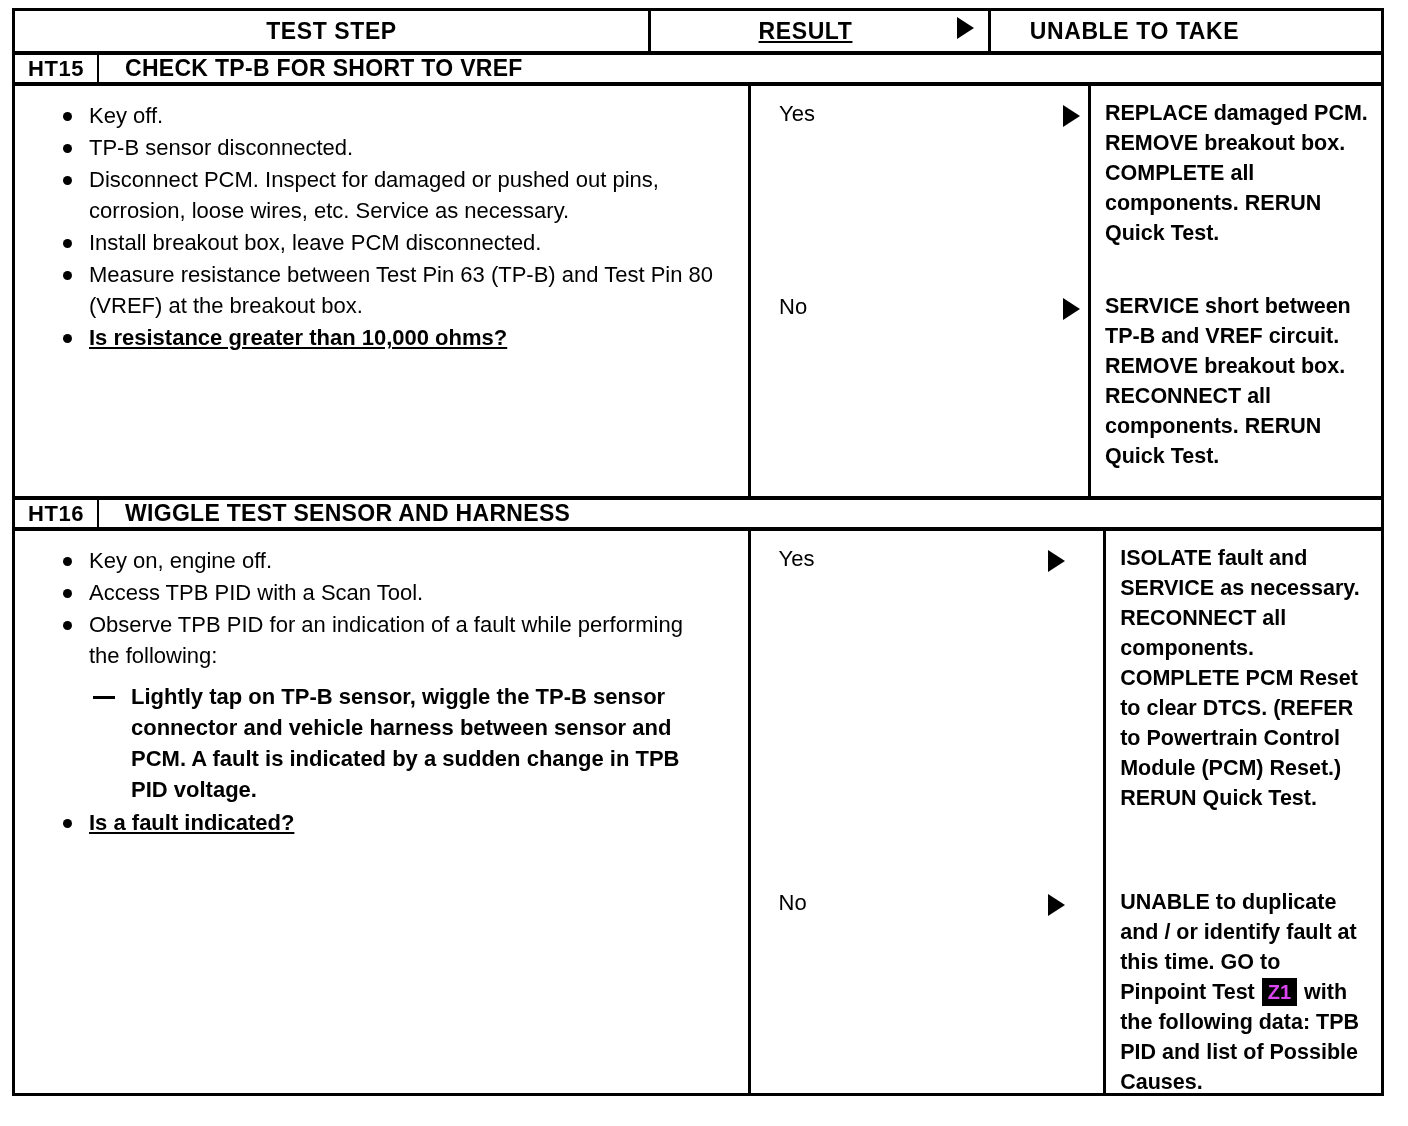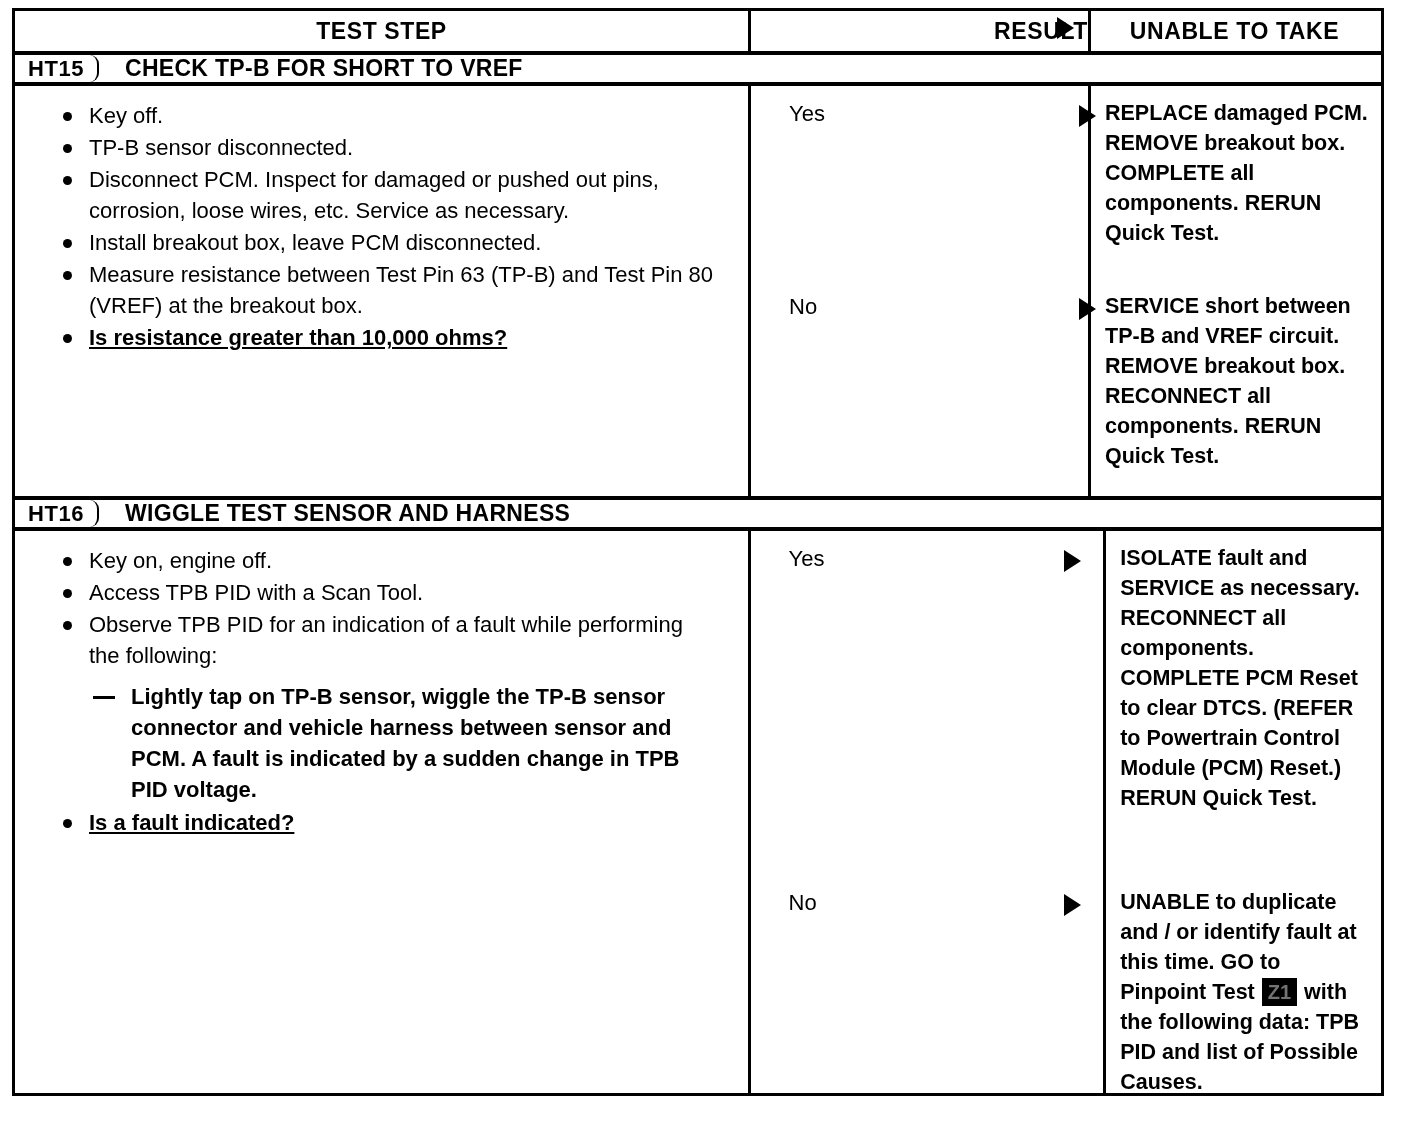--- a/index.html
+++ b/index.html
@@ -32,38 +32,39 @@
     border: 3px solid #000;
     border-bottom: none;
   }
 
   .row {
     display: flex;
     align-items: stretch;
   }
 
   
-  .col-step   { width: 733px; box-sizing: border-box; }
+  .col-step   { width: 633px; box-sizing: border-box; }
   .col-result { width: 340px; box-sizing: border-box; border-left: 3px solid #000; }
   .col-action { width: 290px; box-sizing: border-box; border-left: 3px solid #000; }
 
   
   .header-row { border-bottom: 4px solid #000; }
   .header-cell {
     display: flex;
     align-items: center;
     justify-content: center;
     height: 40px;
     font-size: 23px;
     font-weight: bold;
     letter-spacing: 0.6px;
   }
   .header-result {
     position: relative;
-    justify-content: flex-end;
+    justify-content: center;
+    text-decoration: underline;
   }
   .header-result .htxt { margin-left: -28px; }
   .hdr-arrow {
     position: absolute;
     right: 14px;
     top: 50%;
     transform: translateY(-50%);
   }
 
   
@@ -84,21 +85,20 @@
   .title-id {
     width: 84px;
     box-sizing: border-box;
     display: flex;
     align-items: center;
     justify-content: center;
     font-size: 22px;
     font-weight: bold;
     border-right: 2px solid #000;
     letter-spacing: 0.5px;
-    border-radius: 9px;
   }
   .title-text {
     flex: 1;
     display: flex;
     align-items: center;
     padding-left: 26px;
     font-size: 23px;
     font-weight: bold;
     letter-spacing: 0.3px;
   }
@@ -162,22 +162,21 @@
     position: relative;
   }
   .result-entry {
     position: absolute;
     left: 0;
     width: 100%;
     box-sizing: border-box;
     display: flex;
     align-items: flex-start;
     justify-content: space-between;
-    padding: 0 6px 0 22px;
-    margin-left: 16px;
+    padding: 0 6px 0 28px;
   }
   .result-label {
     font-size: 22px;
     line-height: 28px;
   }
   .result-entry .tri { margin-top: 5px; margin-right: 2px; }
 
   
   .action-cell {
     width: 290px;
@@ -193,21 +192,21 @@
     padding: 0 10px 0 14px;
     font-size: 21.5px;
     line-height: 30px;
     font-weight: bold;
   }
 
   
   .invbox {
     display: inline-block;
     background: #000;
-    color: #737373;
+    color: #d946ef;
     border: 2px solid #000;
     outline: 1px solid #000;
     padding: 0 3px;
     margin: 0 2px;
     font-weight: bold;
     font-size: 20px;
     line-height: 22px;
     vertical-align: baseline;
   }
 </style>

